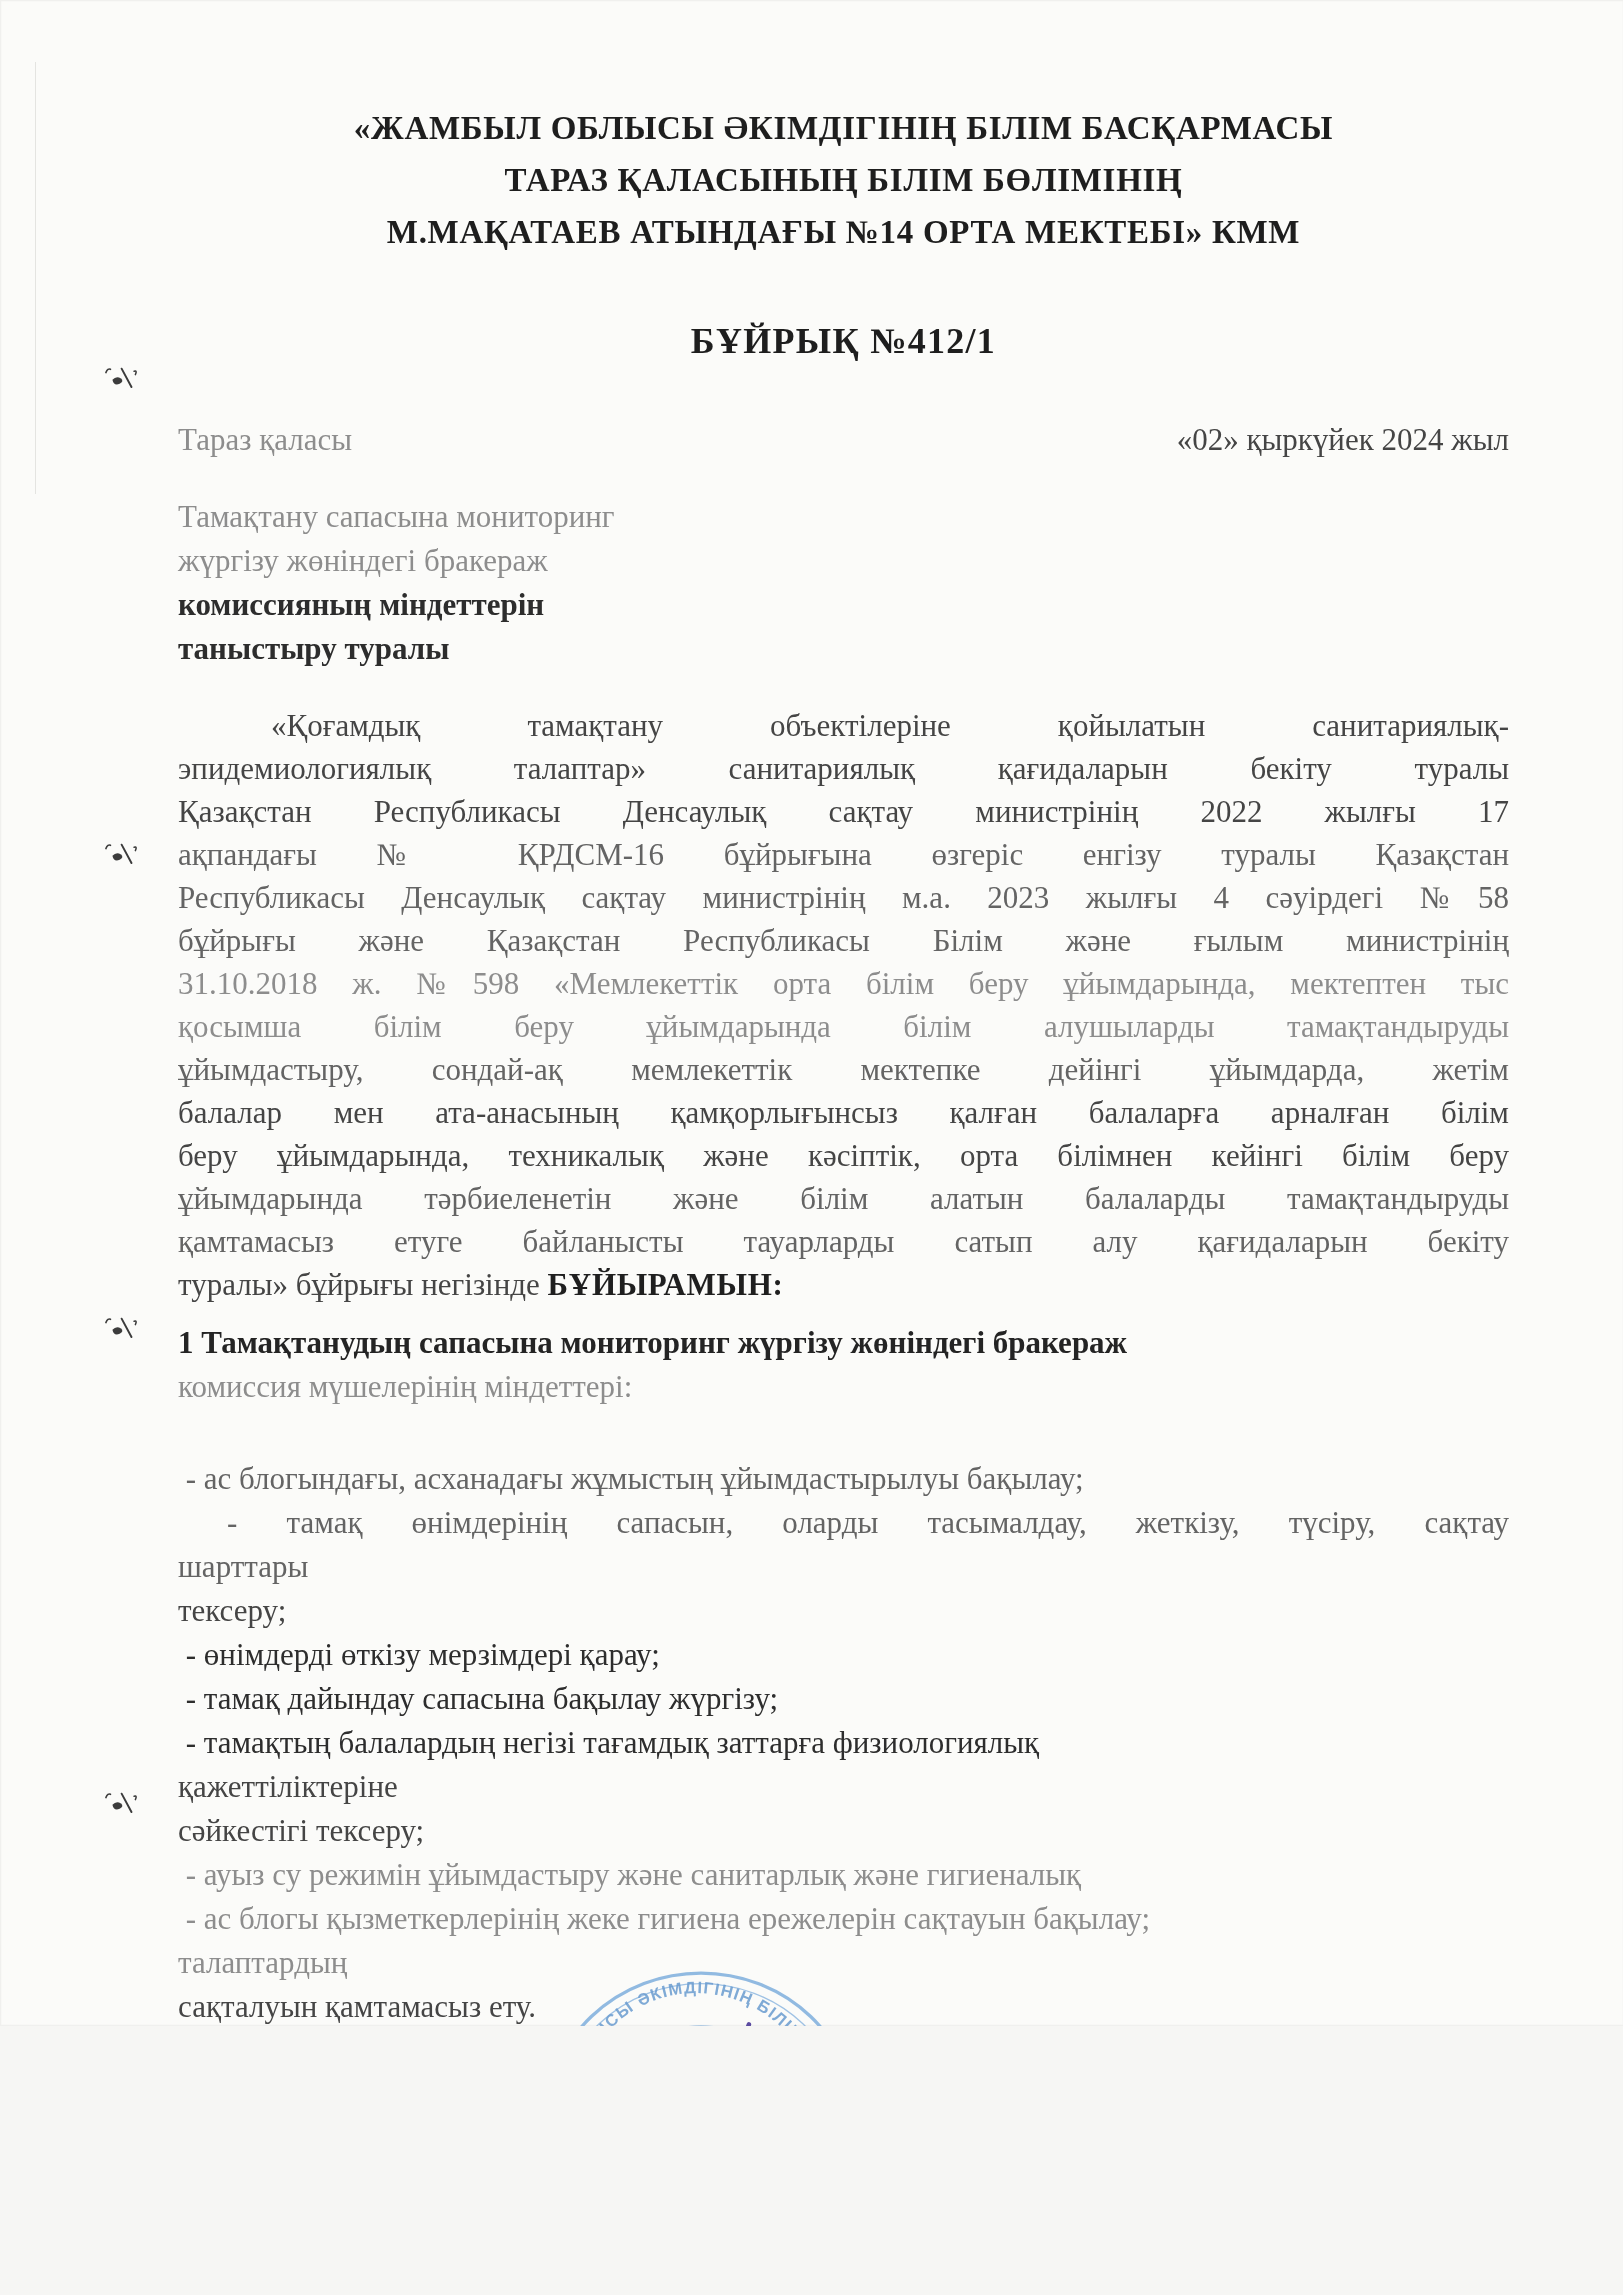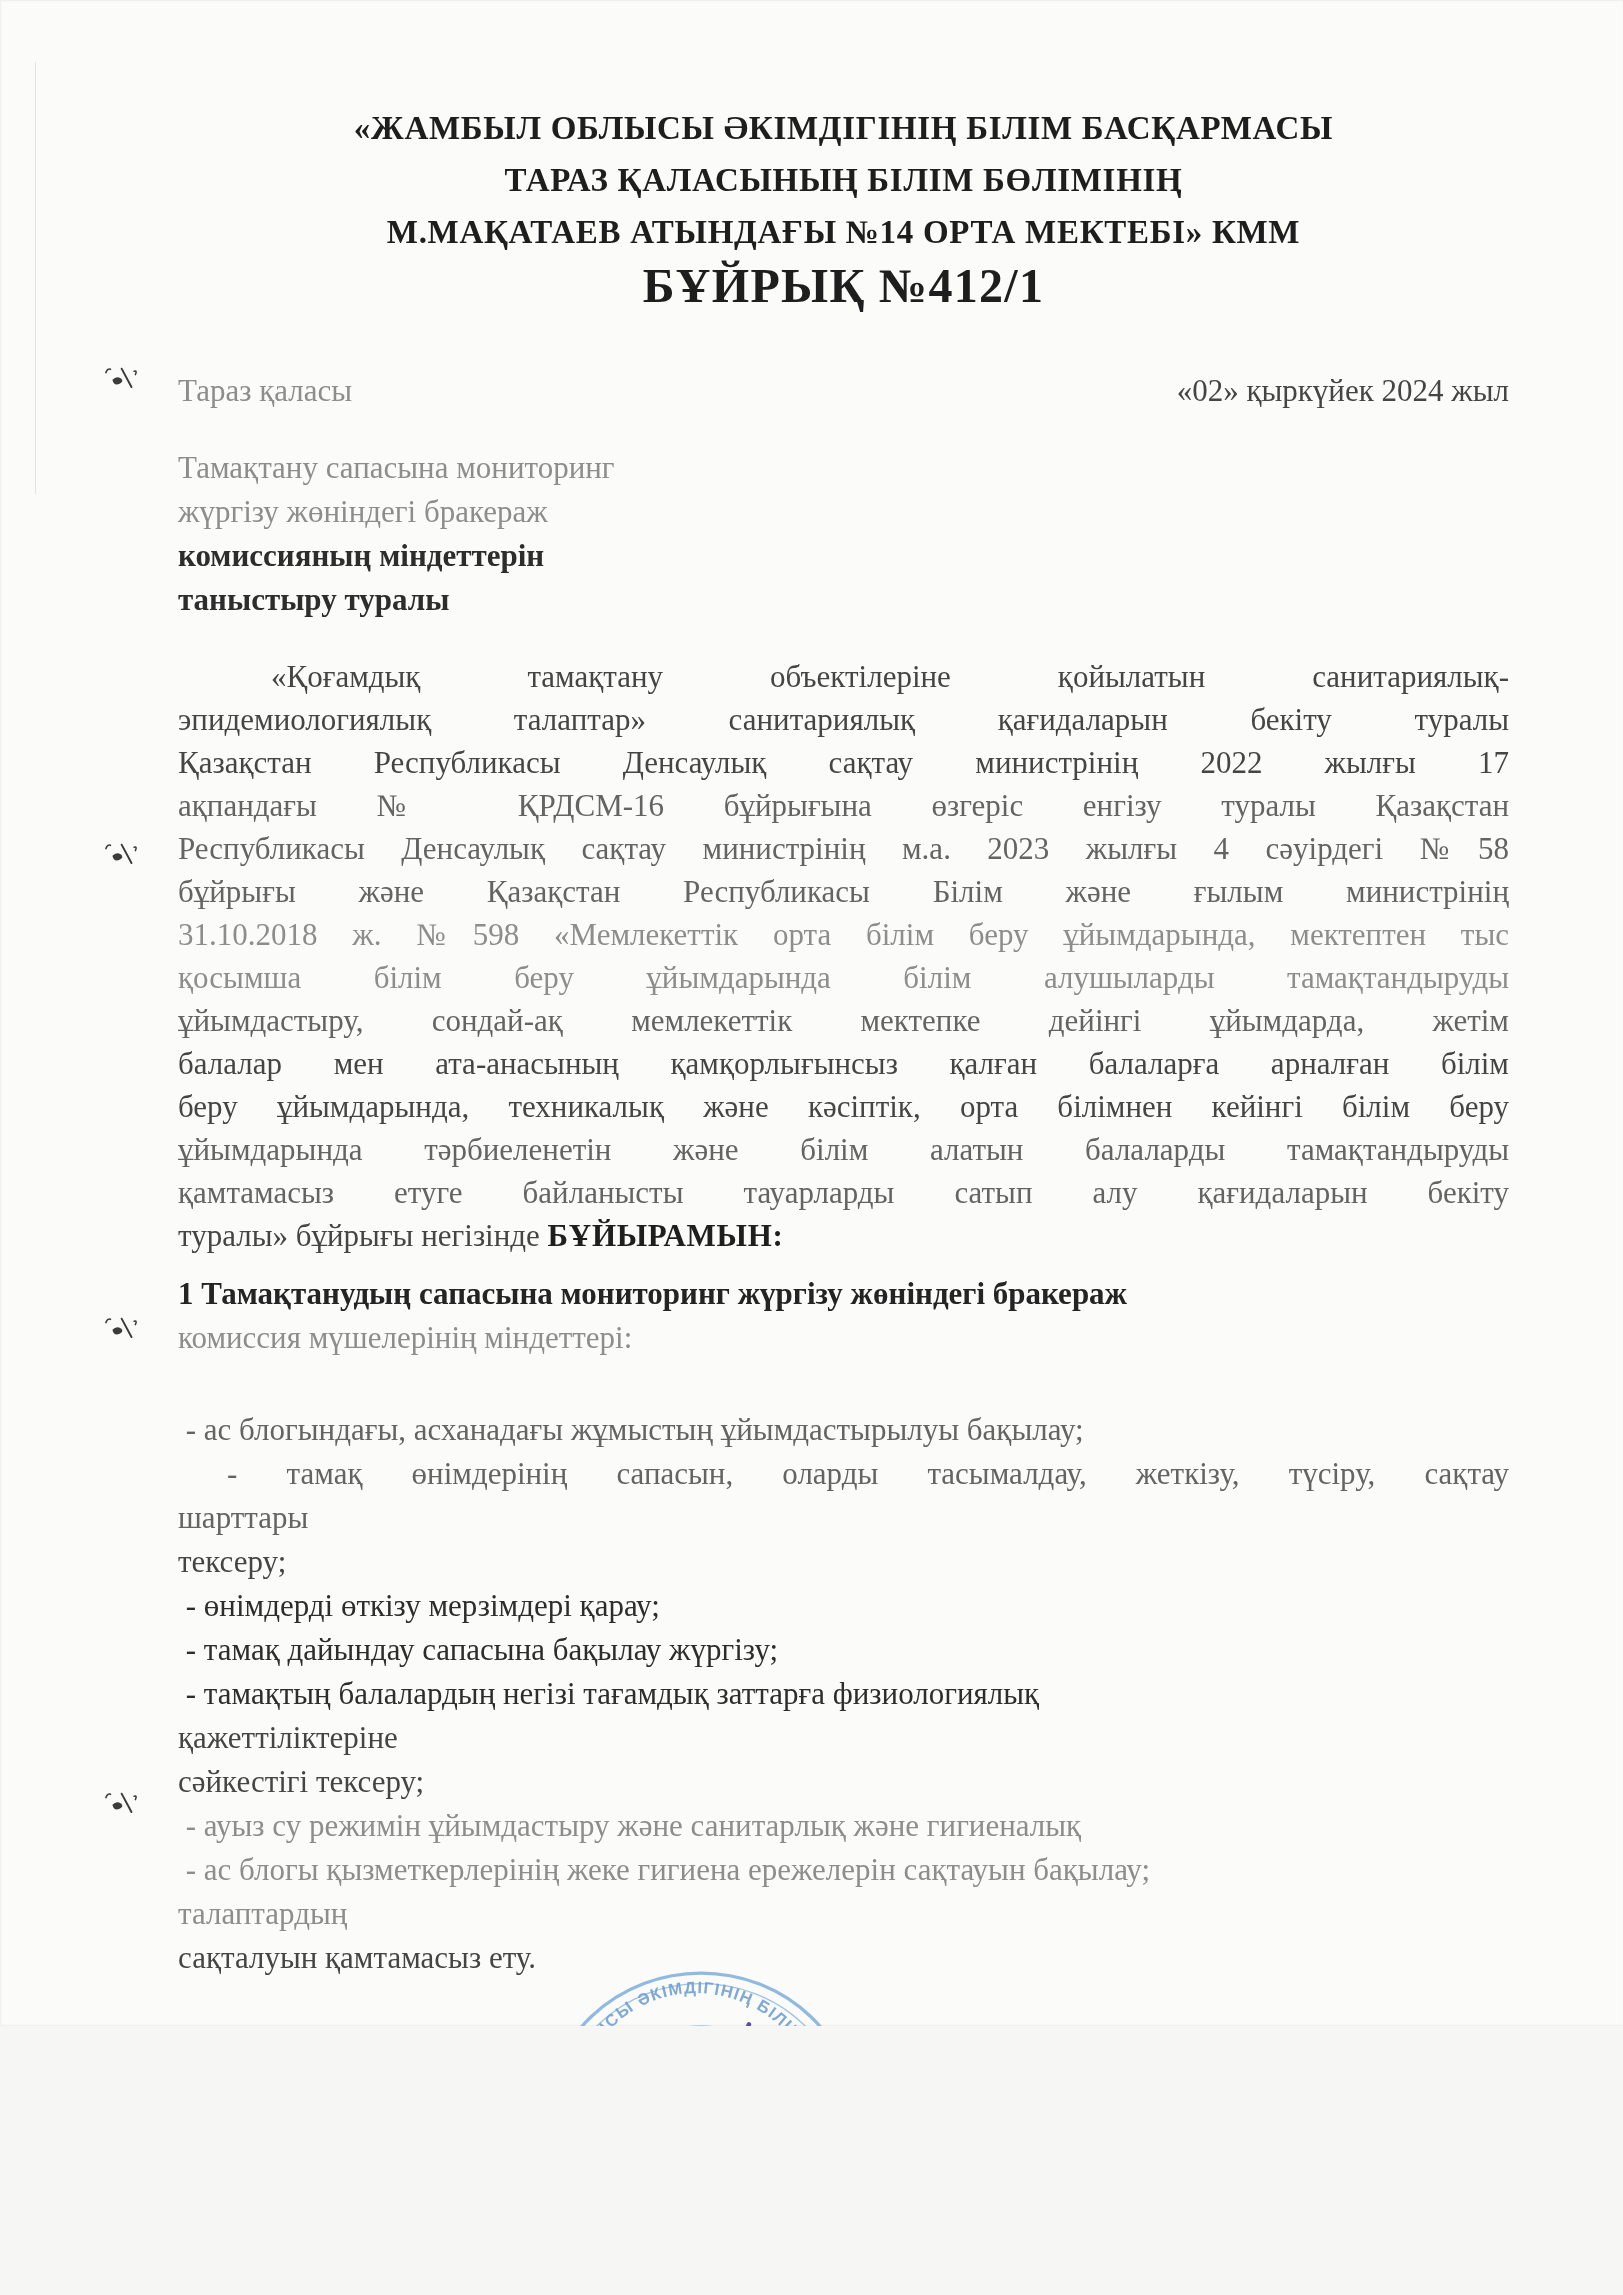--- a/index.html
+++ b/index.html
@@ -17,22 +17,22 @@
   }
   
   .t1{color:#2d2d2d;}
   .t2{color:#454545;}
   .t3{color:#646464;}
   .t4{color:#8d8d8d;}
   .tH{color:#1e1e1e;}
   
   .hdr{margin-top:102px;text-align:center;font-weight:bold;
        font-size:33px;line-height:52px;letter-spacing:0.7px;}
-  .order-title{text-align:center;font-weight:bold;
-       font-size:48px;letter-spacing:1.3px;}
+  .order-title{margin-top:62px;text-align:center;font-weight:bold;
+       font-size:36px;letter-spacing:1.3px;}
   
   .meta{margin-top:60px;display:flex;justify-content:space-between;
         font-size:31px;}
   
   .subject{margin-top:37px;font-size:31px;line-height:44px;}
   .subject .b{font-weight:bold;}
   
   .preamble{margin-top:33px;font-size:31px;line-height:43px;}
   .jline{text-align:justify;text-align-last:justify;}
   .indent{text-indent:93px;}

